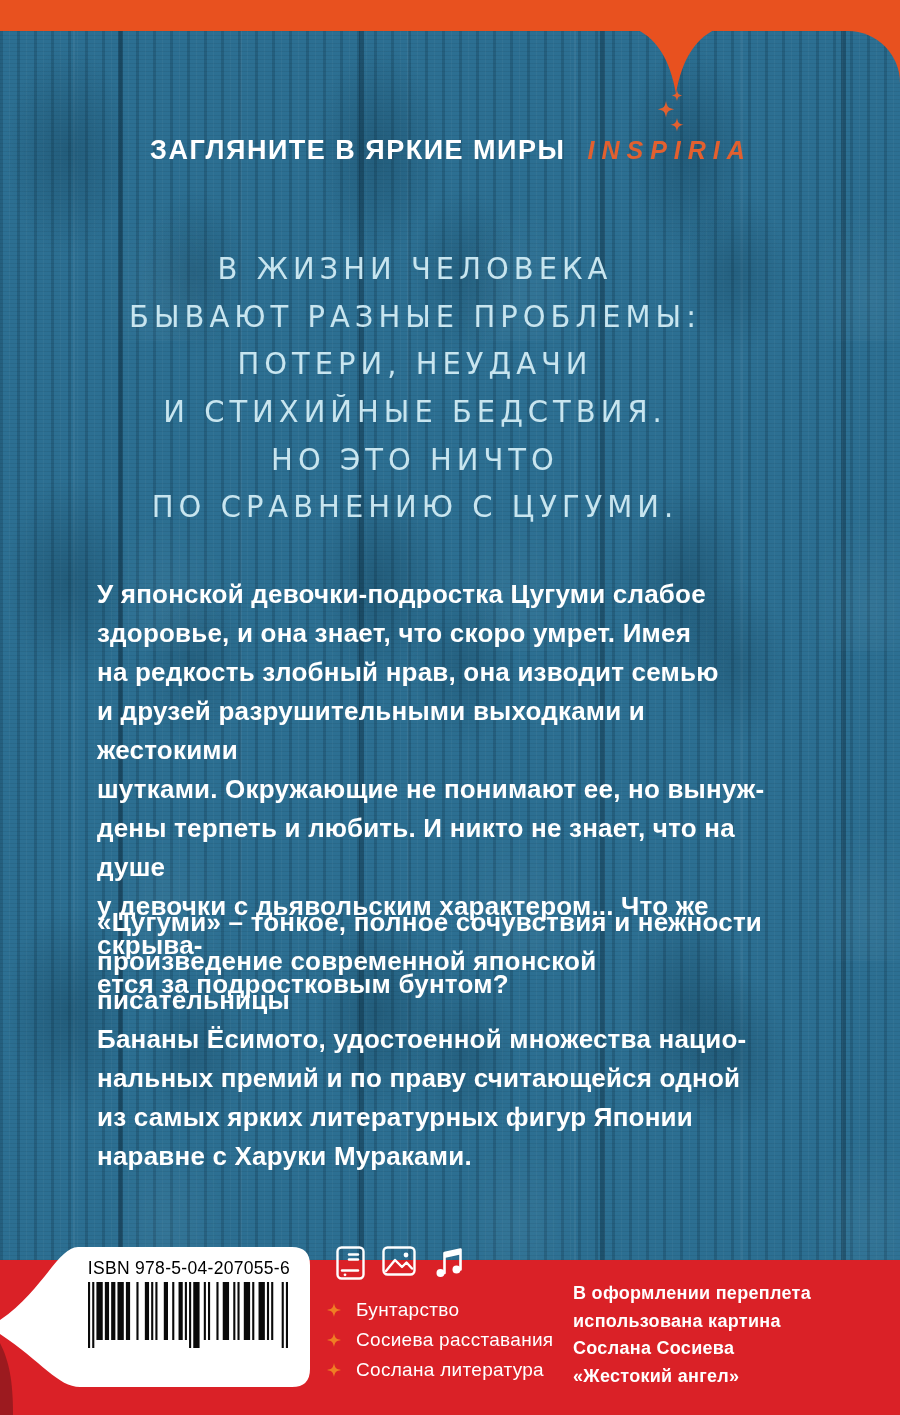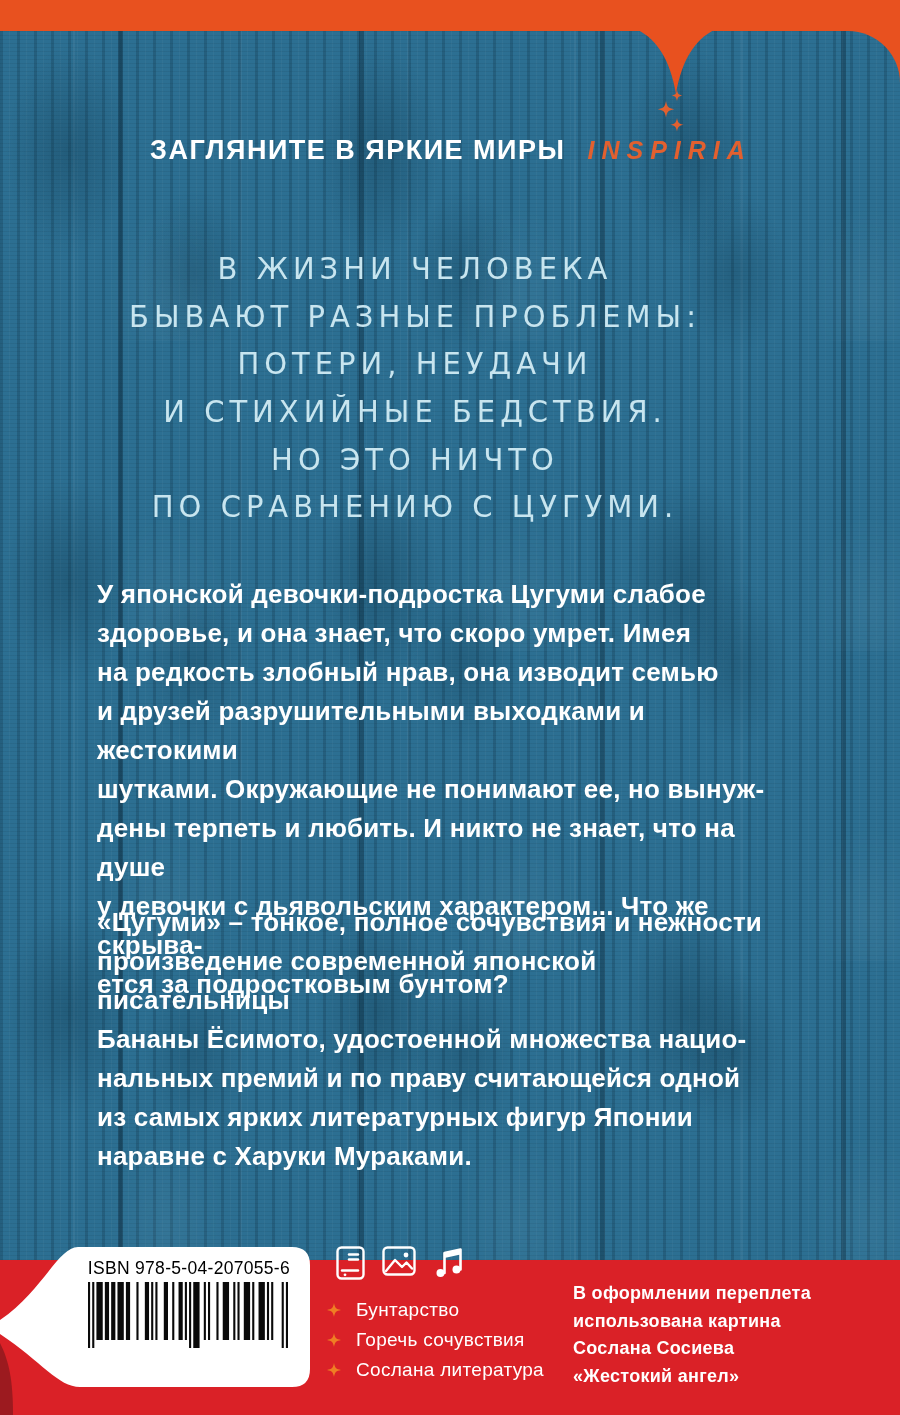--- a/index.html
+++ b/index.html
@@ -159,21 +159,21 @@
     <div class="tag-row">
       <svg width="14" height="14" viewBox="0 0 14 14">
         <path d="M7 0 C8 5 9 6 14 7 C9 8 8 9 7 14 C6 9 5 8 0 7 C5 6 6 5 7 0 Z" fill="#ef7d24"></path>
       </svg>
       <span class="tag-label">Бунтарство</span>
     </div>
     <div class="tag-row">
       <svg width="14" height="14" viewBox="0 0 14 14">
         <path d="M7 0 C8 5 9 6 14 7 C9 8 8 9 7 14 C6 9 5 8 0 7 C5 6 6 5 7 0 Z" fill="#ef7d24"></path>
       </svg>
-      <span class="tag-label">Горечь сочувствия</span>
+      <span class="tag-label">Сосиева расставания</span>
     </div>
     <div class="tag-row">
       <svg width="14" height="14" viewBox="0 0 14 14">
         <path d="M7 0 C8 5 9 6 14 7 C9 8 8 9 7 14 C6 9 5 8 0 7 C5 6 6 5 7 0 Z" fill="#ef7d24"></path>
       </svg>
       <span class="tag-label">Сослана литература</span>
     </div>
   </div>
 
   <div class="credit">В оформлении переплета

